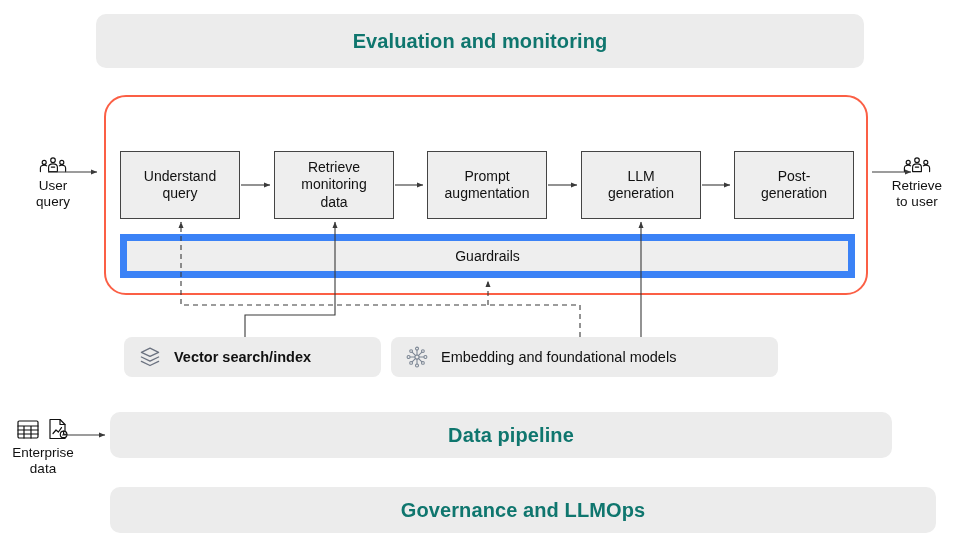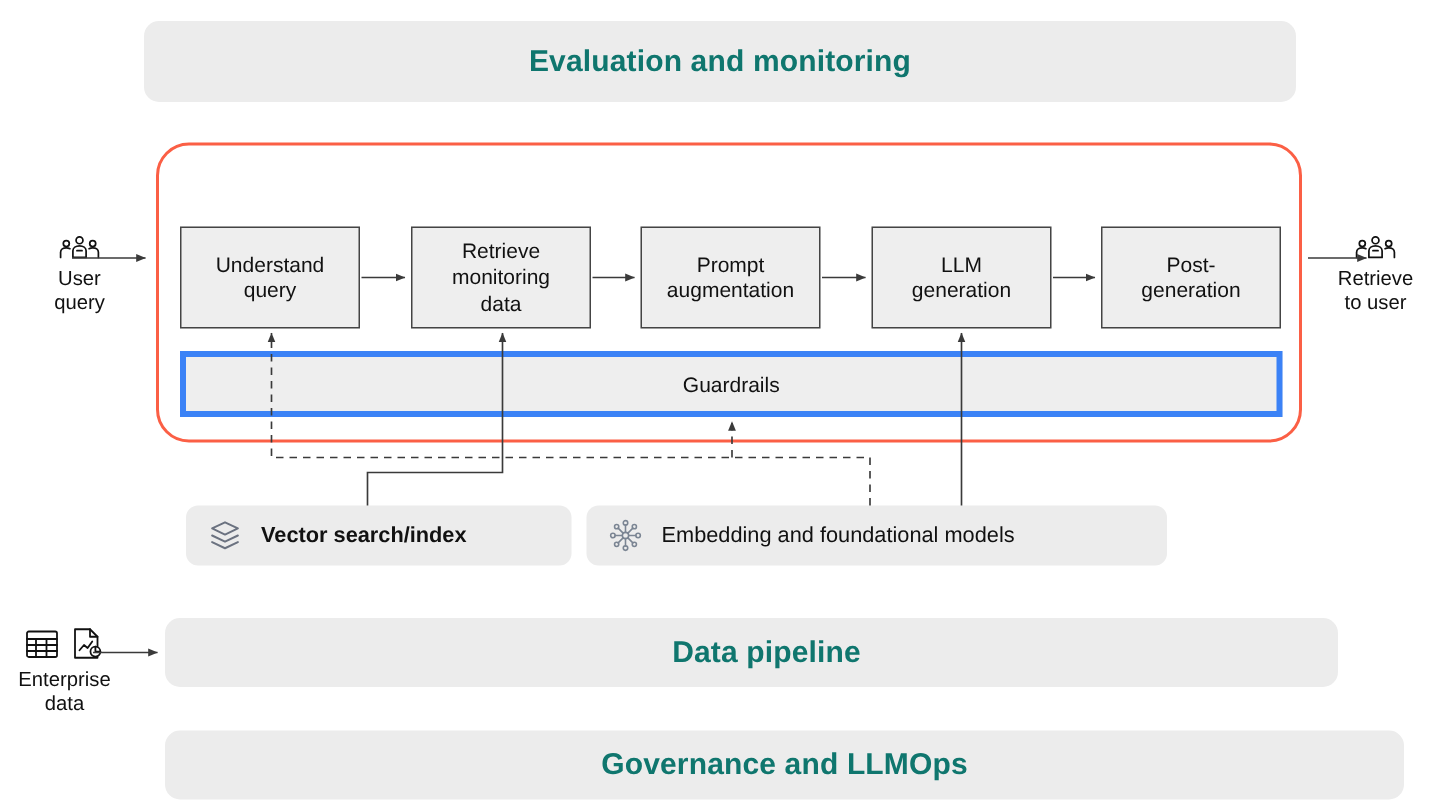--- a/index.html
+++ b/index.html
@@ -85,21 +85,21 @@
   .stage-3 { left: 581px; width: 120px; }
   .stage-4 { left: 734px; width: 120px; }
 
   .guardrails {
     position: absolute;
     left: 120px;
     top: 234px;
     width: 735px;
     height: 44px;
     background: #eeeeee;
-    border: 4px solid #3b82f6;
+    border: 7px solid #3b82f6;
     box-sizing: border-box;
     display: flex;
     align-items: center;
     justify-content: center;
     font-size: 14px;
     color: #111111;
   }
 
   
   .card {

